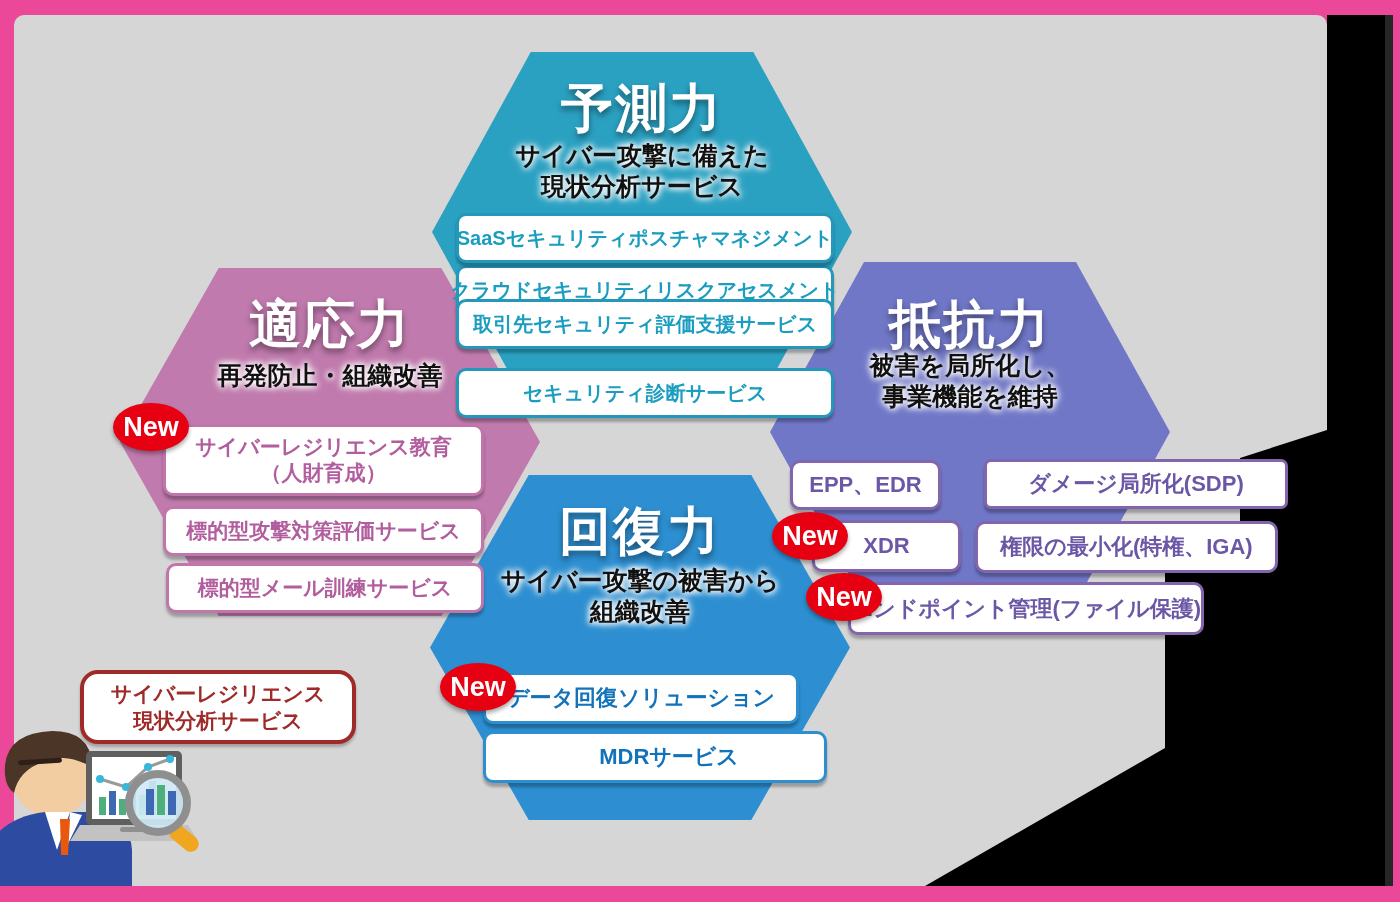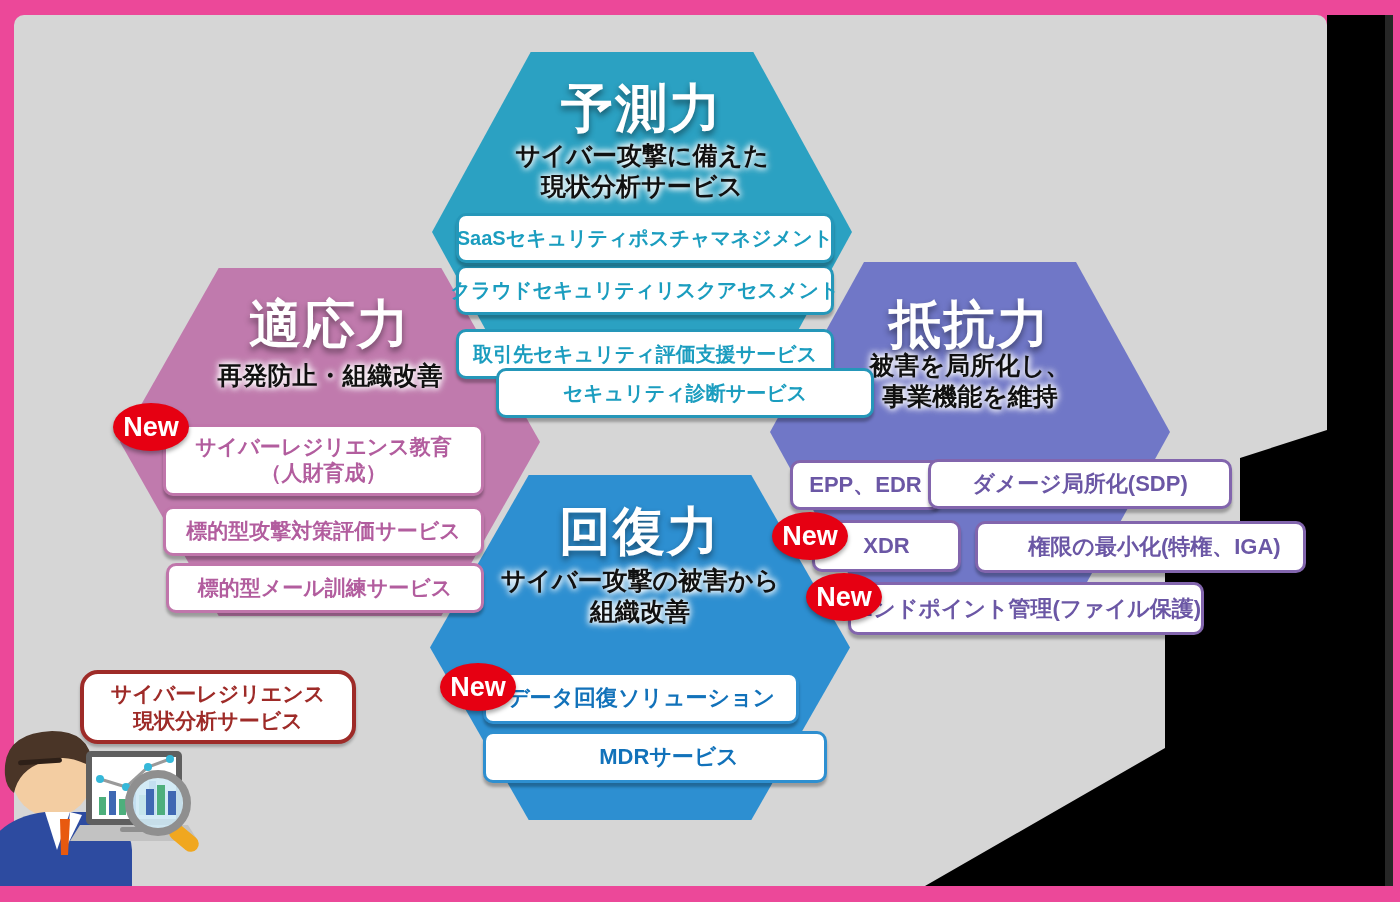--- a/index.html
+++ b/index.html
@@ -44,22 +44,22 @@
 
   <div class="hex z2" style="left:432px;top:52px;width:420px;height:360px;background:#2ba1c2;">
     <div class="hex-title" style="top:22px;">予測力</div>
     <div class="hex-sub" style="top:88px;">
       <span>サイバー攻撃に備えた</span><br>
       <span>現状分析サービス</span>
     </div>
   </div>
   <div class="svc teal z3" style="left:456px;top:265px;width:372px;height:44px;">クラウドセキュリティリスクアセスメント</div>
   <div class="svc teal z3" style="left:456px;top:213px;width:372px;height:44px;">SaaSセキュリティポスチャマネジメント</div>
-  <div class="svc teal z3" style="left:456px;top:329px;width:372px;height:44px;">取引先セキュリティ評価支援サービス</div>
-  <div class="svc teal z3" style="left:456px;top:368px;width:372px;height:44px;margin-left:40px;">セキュリティ診断サービス</div>
+  <div class="svc teal z3" style="left:456px;top:299px;width:372px;height:44px;">取引先セキュリティ評価支援サービス</div>
+  <div class="svc teal z3" style="left:456px;top:368px;width:372px;height:44px;">セキュリティ診断サービス</div>
 
   <div class="hex z2" style="left:120px;top:268px;width:420px;height:348px;background:#c07aad;">
     <div class="hex-title" style="top:22px;">適応力</div>
     <div class="hex-sub" style="top:92px;">
       <span>再発防止・組織改善</span>
     </div>
   </div>
   <div class="svc pink z3" style="left:163px;top:424px;width:315px;height:66px;">
     <span class="two-line">
       <span>サイバーレジリエンス教育</span><br>
@@ -71,24 +71,24 @@
   <div class="svc pink z3" style="left:166px;top:563px;width:312px;height:44px;">標的型メール訓練サービス</div>
 
   <div class="hex z2" style="left:770px;top:262px;width:400px;height:340px;background:#7077c7;">
     <div class="hex-title" style="top:28px;">抵抗力</div>
     <div class="hex-sub" style="top:88px;">
       <span>被害を局所化し、</span><br>
       <span>事業機能を維持</span>
     </div>
   </div>
   <div class="svc purple z3" style="left:790px;top:460px;width:145px;height:44px;">EPP、EDR</div>
-  <div class="svc purple z3" style="left:928px;top:459px;width:298px;height:44px;">ダメージ局所化(SDP)</div>
+  <div class="svc purple z3" style="left:984px;top:459px;width:298px;height:44px;border-radius:7px;">ダメージ局所化(SDP)</div>
   <div class="svc purple z3" style="left:812px;top:520px;width:143px;height:46px;">XDR</div>
   <div class="badge" style="left:772px;top:512px;width:76px;height:48px;">New</div>
-  <div class="svc purple z3" style="left:975px;top:521px;width:297px;height:46px;padding-left:28px;">権限の最小化(特権、IGA)</div>
+  <div class="svc purple z3" style="left:975px;top:521px;width:297px;height:46px;">権限の最小化(特権、IGA)</div>
   <div class="svc purple z3" style="left:848px;top:582px;width:350px;height:47px;">エンドポイント管理(ファイル保護)</div>
   <div class="badge" style="left:806px;top:573px;width:76px;height:48px;">New</div>
 
   <div class="hex z2" style="left:430px;top:475px;width:420px;height:345px;background:#2d8fd1;">
     <div class="hex-title" style="top:22px;">回復力</div>
   </div>
   <div class="hex-sub z3" style="position:absolute;left:430px;top:565px;width:420px;">
     <span>サイバー攻撃の被害から</span><br>
     <span>組織改善</span>
   </div>

